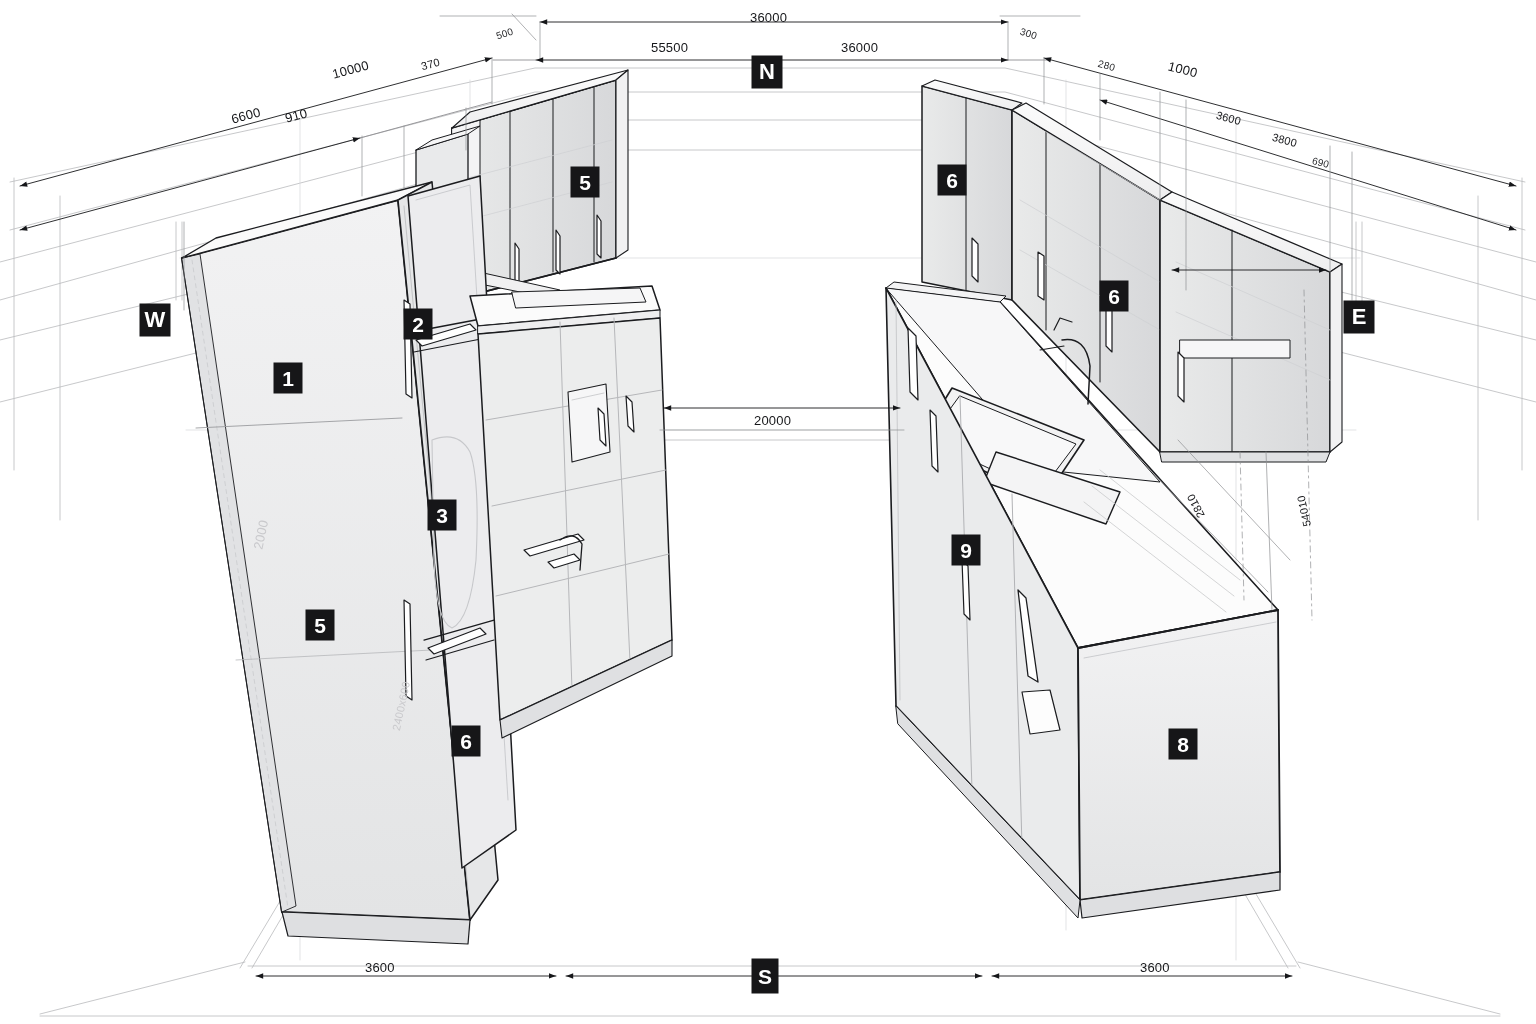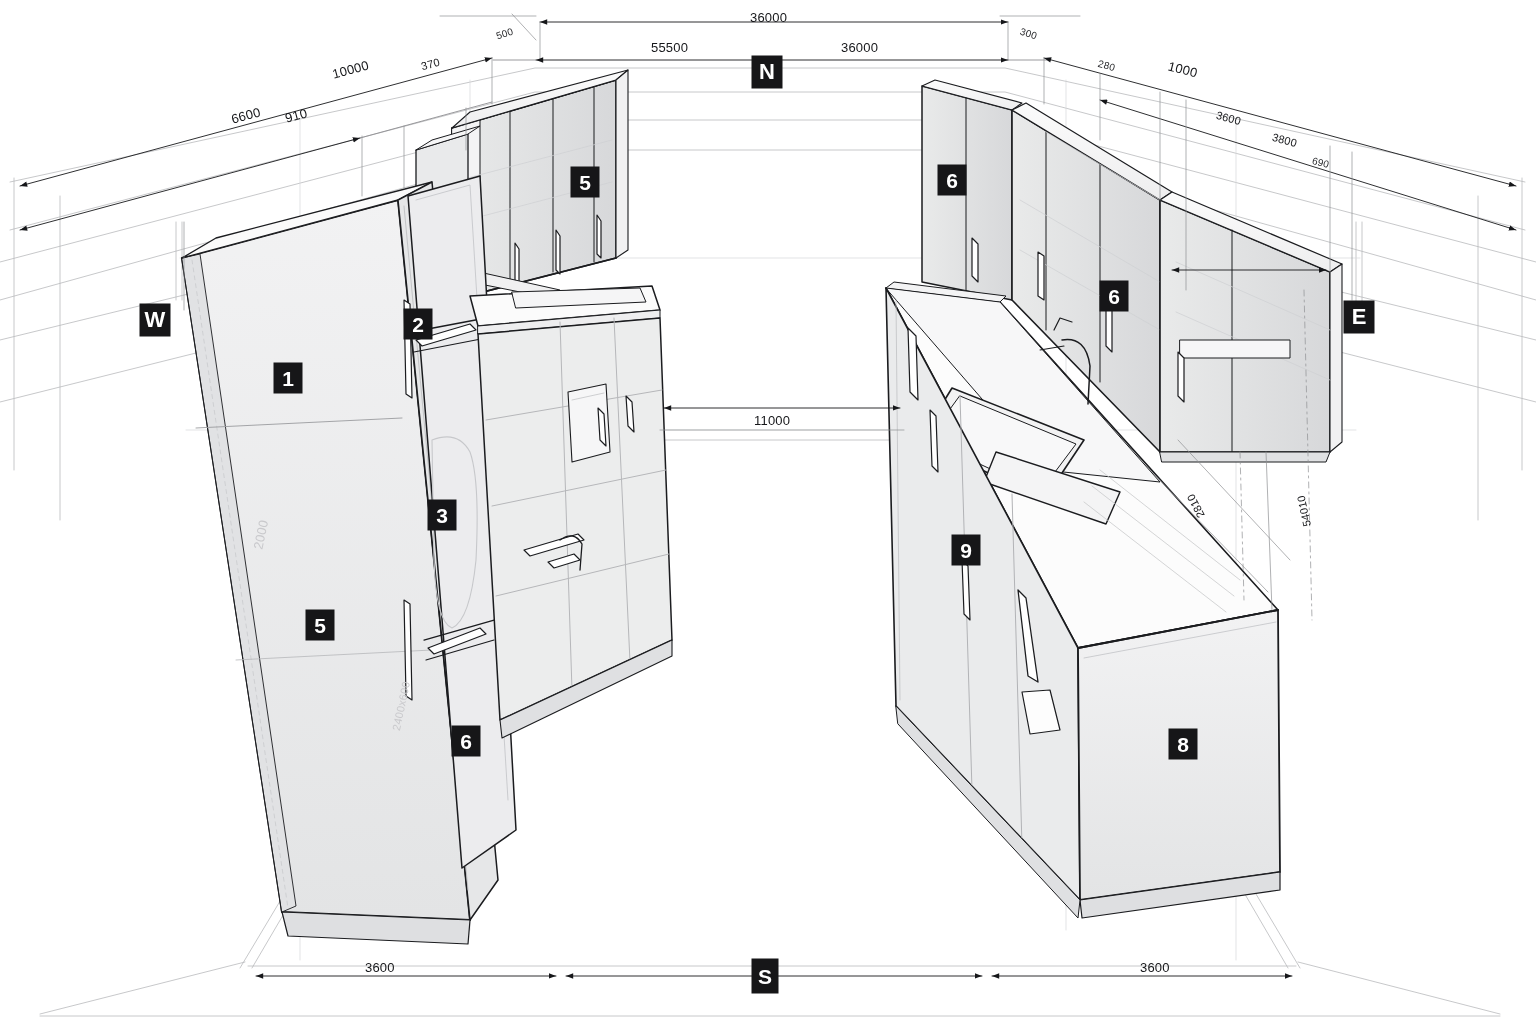--- a/index.html
+++ b/index.html
@@ -351,21 +351,21 @@
   <div class="dimtxt sm" style="left:421px;top:58px;transform:rotate(-15deg);">370</div>
   <div class="dimtxt xs" style="left:496px;top:28px;transform:rotate(-18deg);">500</div>
 
   <div class="dimtxt xs" style="left:1020px;top:28px;transform:rotate(18deg);">300</div>
   <div class="dimtxt xs" style="left:1098px;top:60px;transform:rotate(16deg);">280</div>
   <div class="dimtxt" style="left:1168px;top:62px;transform:rotate(14deg);">1000</div>
   <div class="dimtxt sm" style="left:1216px;top:112px;transform:rotate(15deg);">3600</div>
   <div class="dimtxt sm" style="left:1272px;top:134px;transform:rotate(15deg);">3800</div>
   <div class="dimtxt xs" style="left:1312px;top:157px;transform:rotate(15deg);">690</div>
 
-  <div class="dimtxt" style="left:754px;top:413px;">11000</div>
+  <div class="dimtxt" style="left:754px;top:413px;">20000</div>
 
   <div class="dimtxt sm" style="left:1183px;top:500px;transform:rotate(-118deg);">2810</div>
   <div class="dimtxt sm" style="left:1288px;top:505px;transform:rotate(-102deg);">54010</div>
 
   <div class="dimtxt ghost" style="left:246px;top:527px;transform:rotate(-78deg);">2000</div>
   <div class="dimtxt ghost" style="left:376px;top:700px;transform:rotate(-78deg);font-size:11px;">2400x600</div>
 
   <div class="dimtxt" style="left:365px;top:960px;">3600</div>
   <div class="dimtxt" style="left:1140px;top:960px;">3600</div>
 

